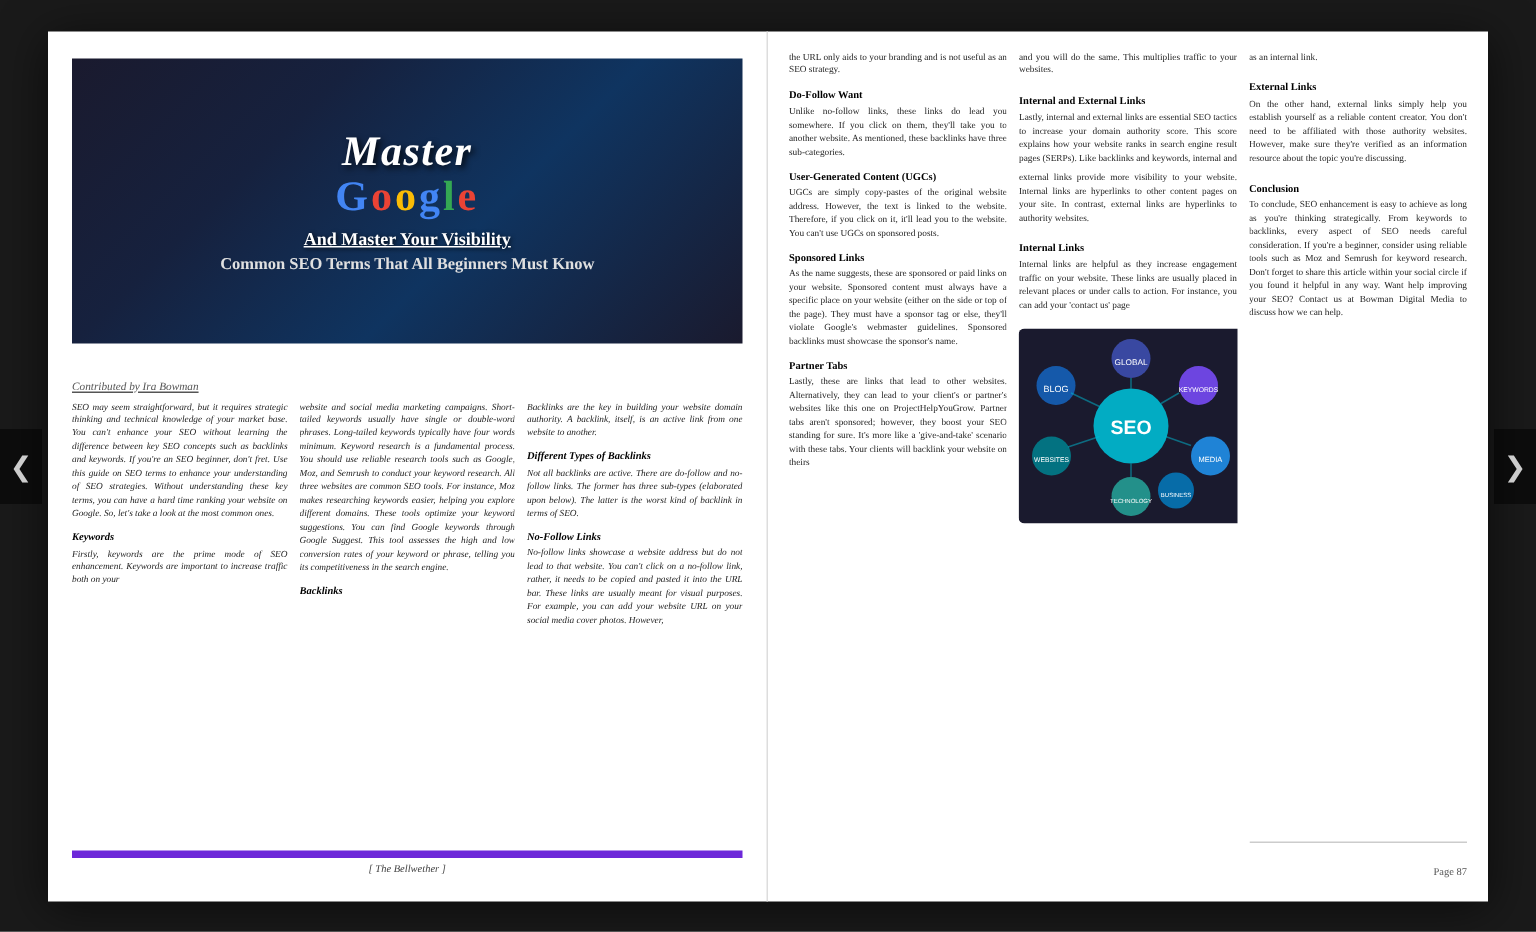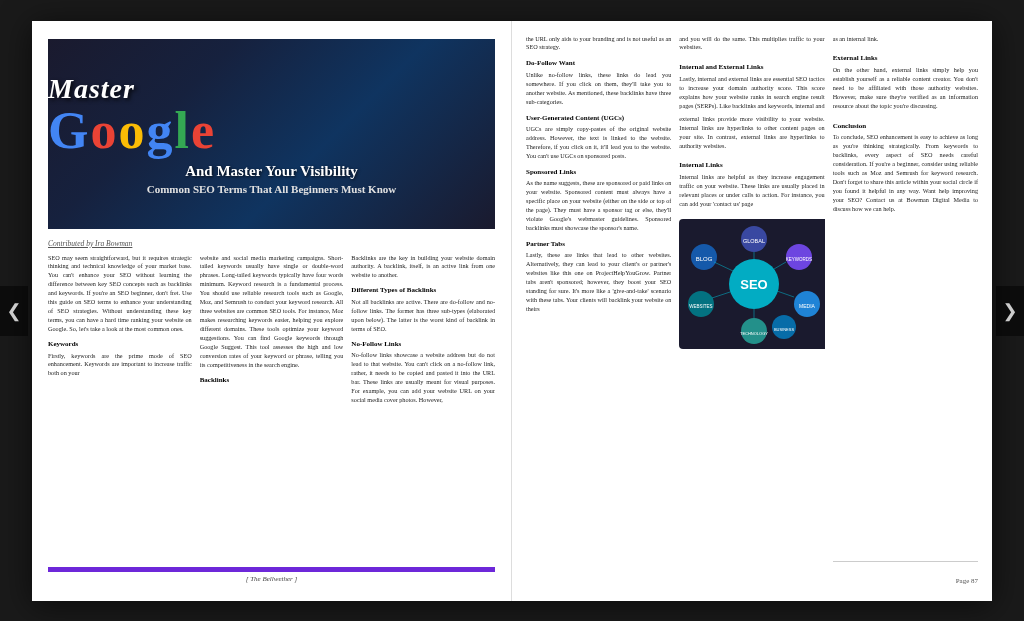--- a/index.html
+++ b/index.html
@@ -62,56 +62,58 @@
       flex-direction: column;
     }
 
     
     .hero-image {
       width: 100%;
       height: 190px;
       background: linear-gradient(135deg, #1a1a2e 0%, #16213e 30%, #0f3460 60%, #1a1a2e 100%);
       display: flex;
       flex-direction: column;
+      align-items: center;
       justify-content: center;
-      margin-bottom: 10px;
+      margin-bottom: 24px;
       position: relative;
       overflow: hidden;
     }
 
     .hero-master {
       font-size: 28px;
       font-weight: bold;
       color: #fff;
       font-style: italic;
       text-shadow: 2px 2px 4px rgba(0,0,0,0.8);
       letter-spacing: 1px;
     }
 
     .hero-google {
-      font-size: 52px;
+      font-size: 28px;
       font-weight: bold;
       letter-spacing: 2px;
       line-height: 1;
     }
 
     .hero-google span:nth-child(1) { color: #4285F4; }
     .hero-google span:nth-child(2) { color: #EA4335; }
     .hero-google span:nth-child(3) { color: #FBBC05; }
     .hero-google span:nth-child(4) { color: #4285F4; }
     .hero-google span:nth-child(5) { color: #34A853; }
     .hero-google span:nth-child(6) { color: #EA4335; }
 
     .hero-subtitle {
-      font-size: 15px;
+      font-size: 12px;
       font-weight: bold;
       color: #fff;
       margin-top: 6px;
       text-align: center;
       text-shadow: 1px 1px 3px rgba(0,0,0,0.8);
+      text-decoration: underline;
     }
 
     .hero-tagline {
       font-size: 11px;
       font-weight: bold;
       color: #e0e0e0;
       margin-top: 3px;
       text-align: center;
     }
 
@@ -134,20 +136,21 @@
       flex: 1;
       font-size: 6.2px;
       line-height: 1.45;
       color: #222;
       overflow: hidden;
     }
 
     .col p {
       margin-bottom: 4px;
       text-align: justify;
+      font-style: italic;
     }
 
     .col .section-title {
       font-weight: bold;
       font-size: 7px;
       margin-top: 5px;
       margin-bottom: 2px;
       color: #000;
     }
 

